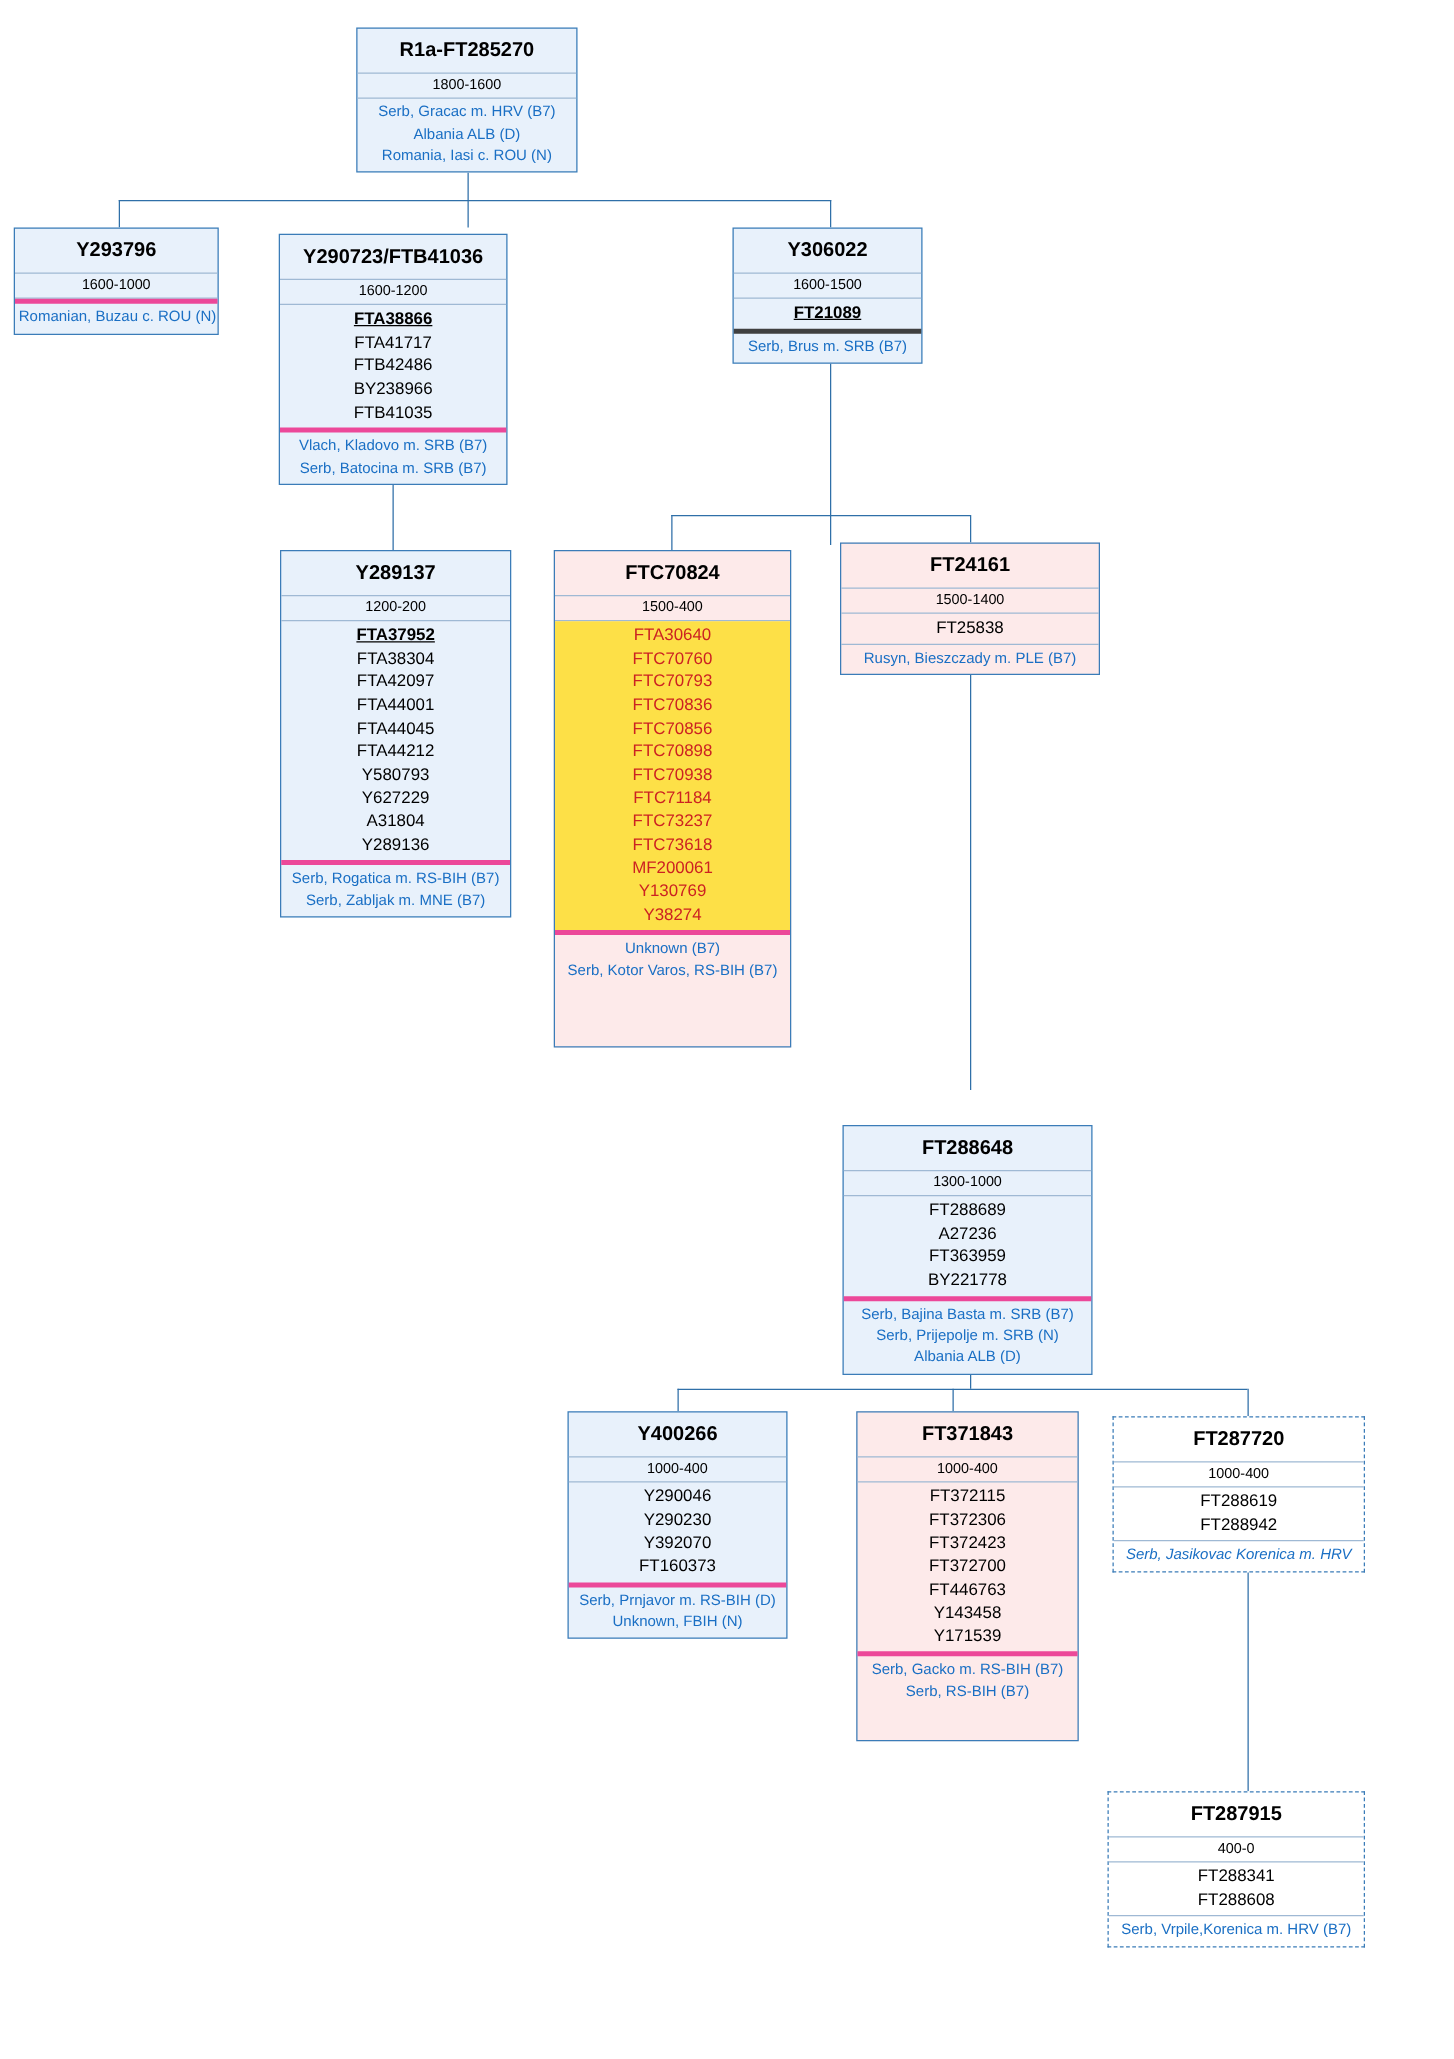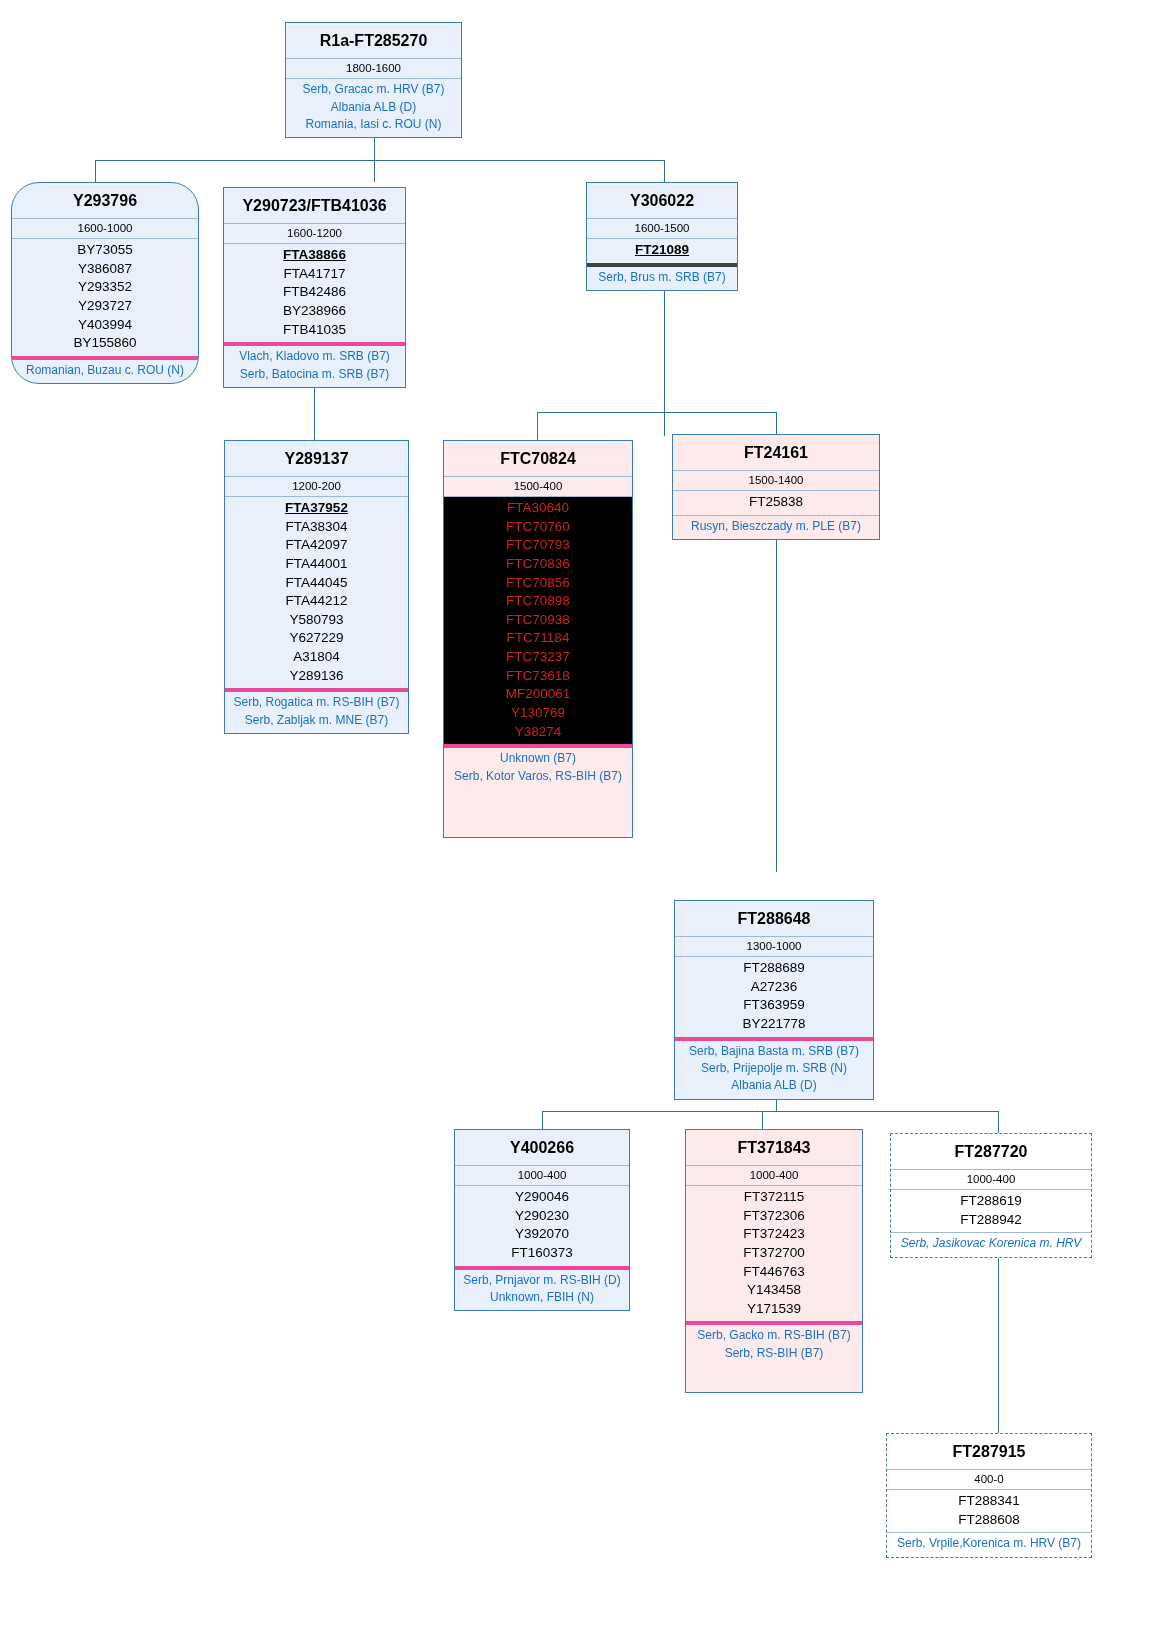--- a/index.html
+++ b/index.html
@@ -73,21 +73,21 @@
   .node .kits {
     border-top: 4px solid #ec4899;
     padding: 2px 3px 4px 3px;
     color: #1a6fc4;
     font-size: 12px;
     line-height: 1.45;
   }
   .node.dashed .kits { font-style: italic; }
   .node .kit { display: block; white-space: nowrap; }
   
-  .snps.pinkband { background: #000000; }
+  .snps.pinkband { background: #fde047; }
 </style>
 </head>
 <body>
 
 <div id="stage">
 
   <div class="conn v" style="left:374px; top:138px; width:1px; height:22px;"></div>
   <div class="conn h" style="left:95px; top:160px; width:570px; height:1px;"></div>
   <div class="conn v" style="left:95px; top:160px; width:1px; height:22px;"></div>
   <div class="conn v" style="left:374px; top:160px; width:1px; height:22px;"></div>
@@ -113,31 +113,23 @@
   <div class="node" style="left:285px; top:22px; width:177px;">
     <div class="title">R1a-FT285270</div>
     <div class="years">1800-1600</div>
     <div class="kits" style="border-top:none;">
       <span class="kit">Serb, Gracac m. HRV (B7)</span>
       <span class="kit">Albania ALB (D)</span>
       <span class="kit">Romania, Iasi c. ROU (N)</span>
     </div>
   </div>
 
-  <div class="node" style="left:11px; top:182px; width:188px;border-radius:28px;">
+  <div class="node" style="left:11px; top:182px; width:164px;">
     <div class="title">Y293796</div>
     <div class="years">1600-1000</div>
-    <div class="snps">
-      <span class="snp">BY73055</span>
-      <span class="snp">Y386087</span>
-      <span class="snp">Y293352</span>
-      <span class="snp">Y293727</span>
-      <span class="snp">Y403994</span>
-      <span class="snp">BY155860</span>
-    </div>
     <div class="kits">
       <span class="kit">Romanian, Buzau c. ROU (N)</span>
     </div>
   </div>
 
   <div class="node" style="left:223px; top:187px; width:183px;">
     <div class="title">Y290723/FTB41036</div>
     <div class="years">1600-1200</div>
     <div class="snps">
       <span class="snp bold">FTA38866</span>

